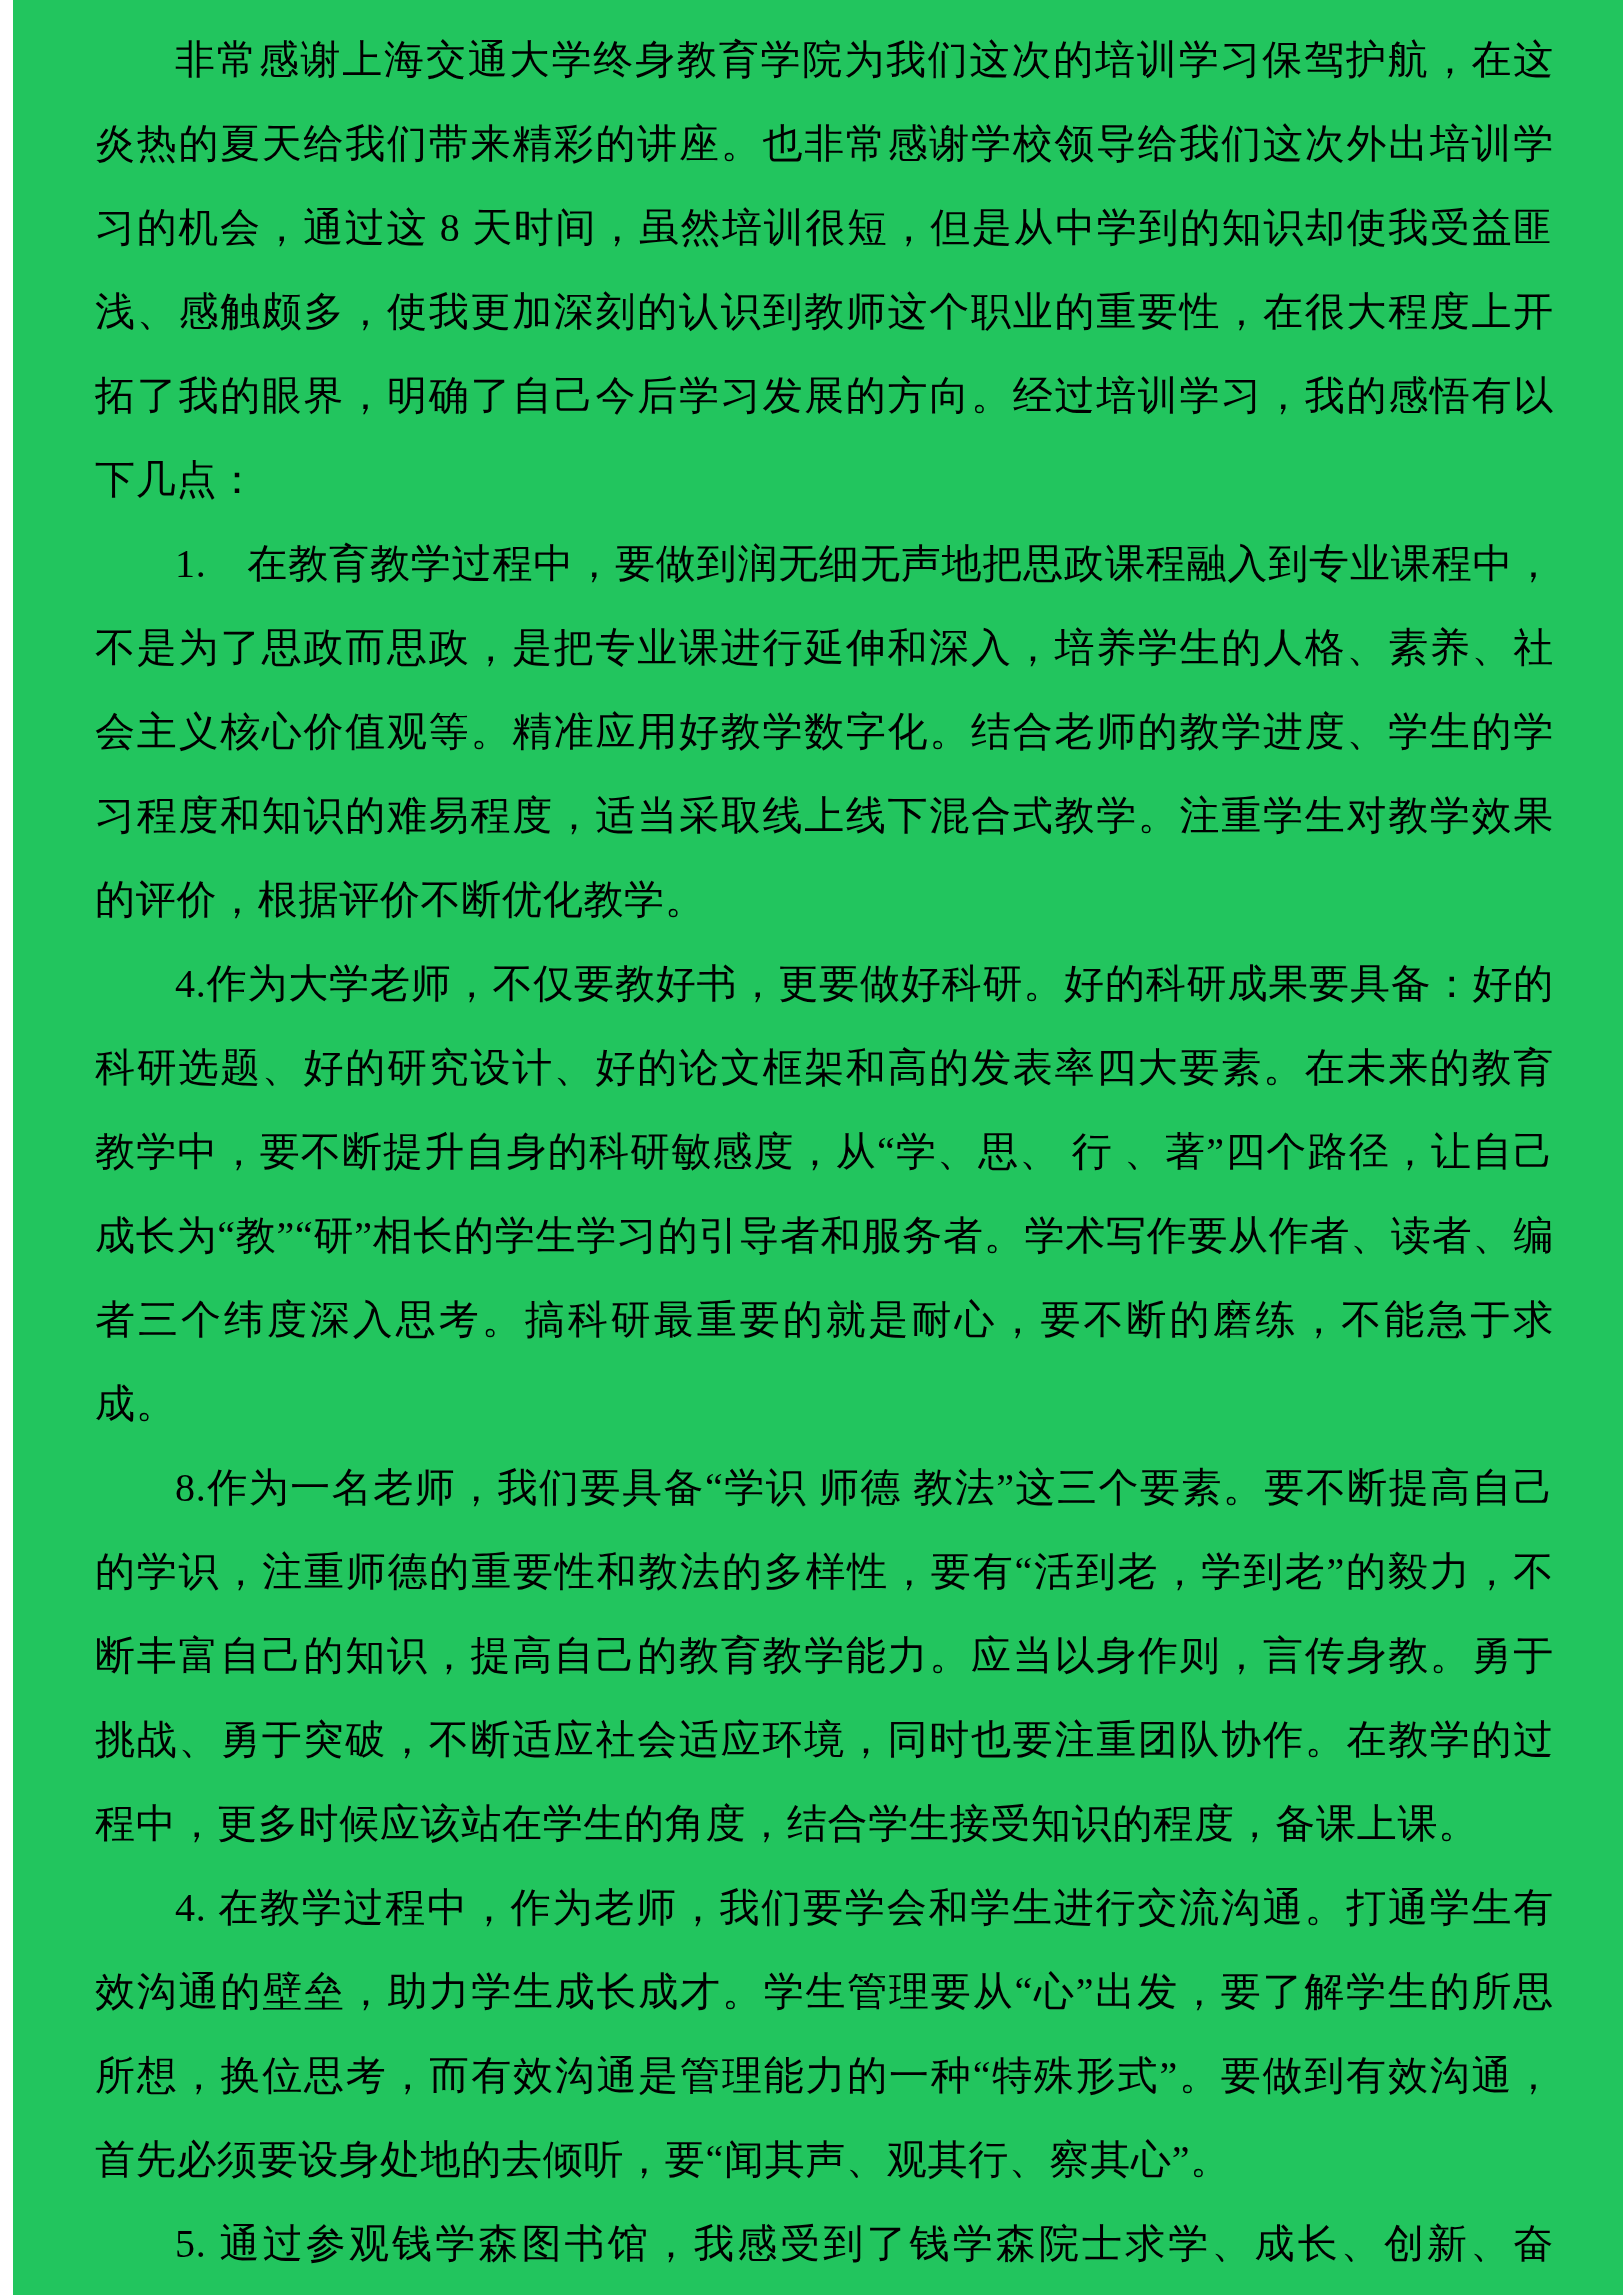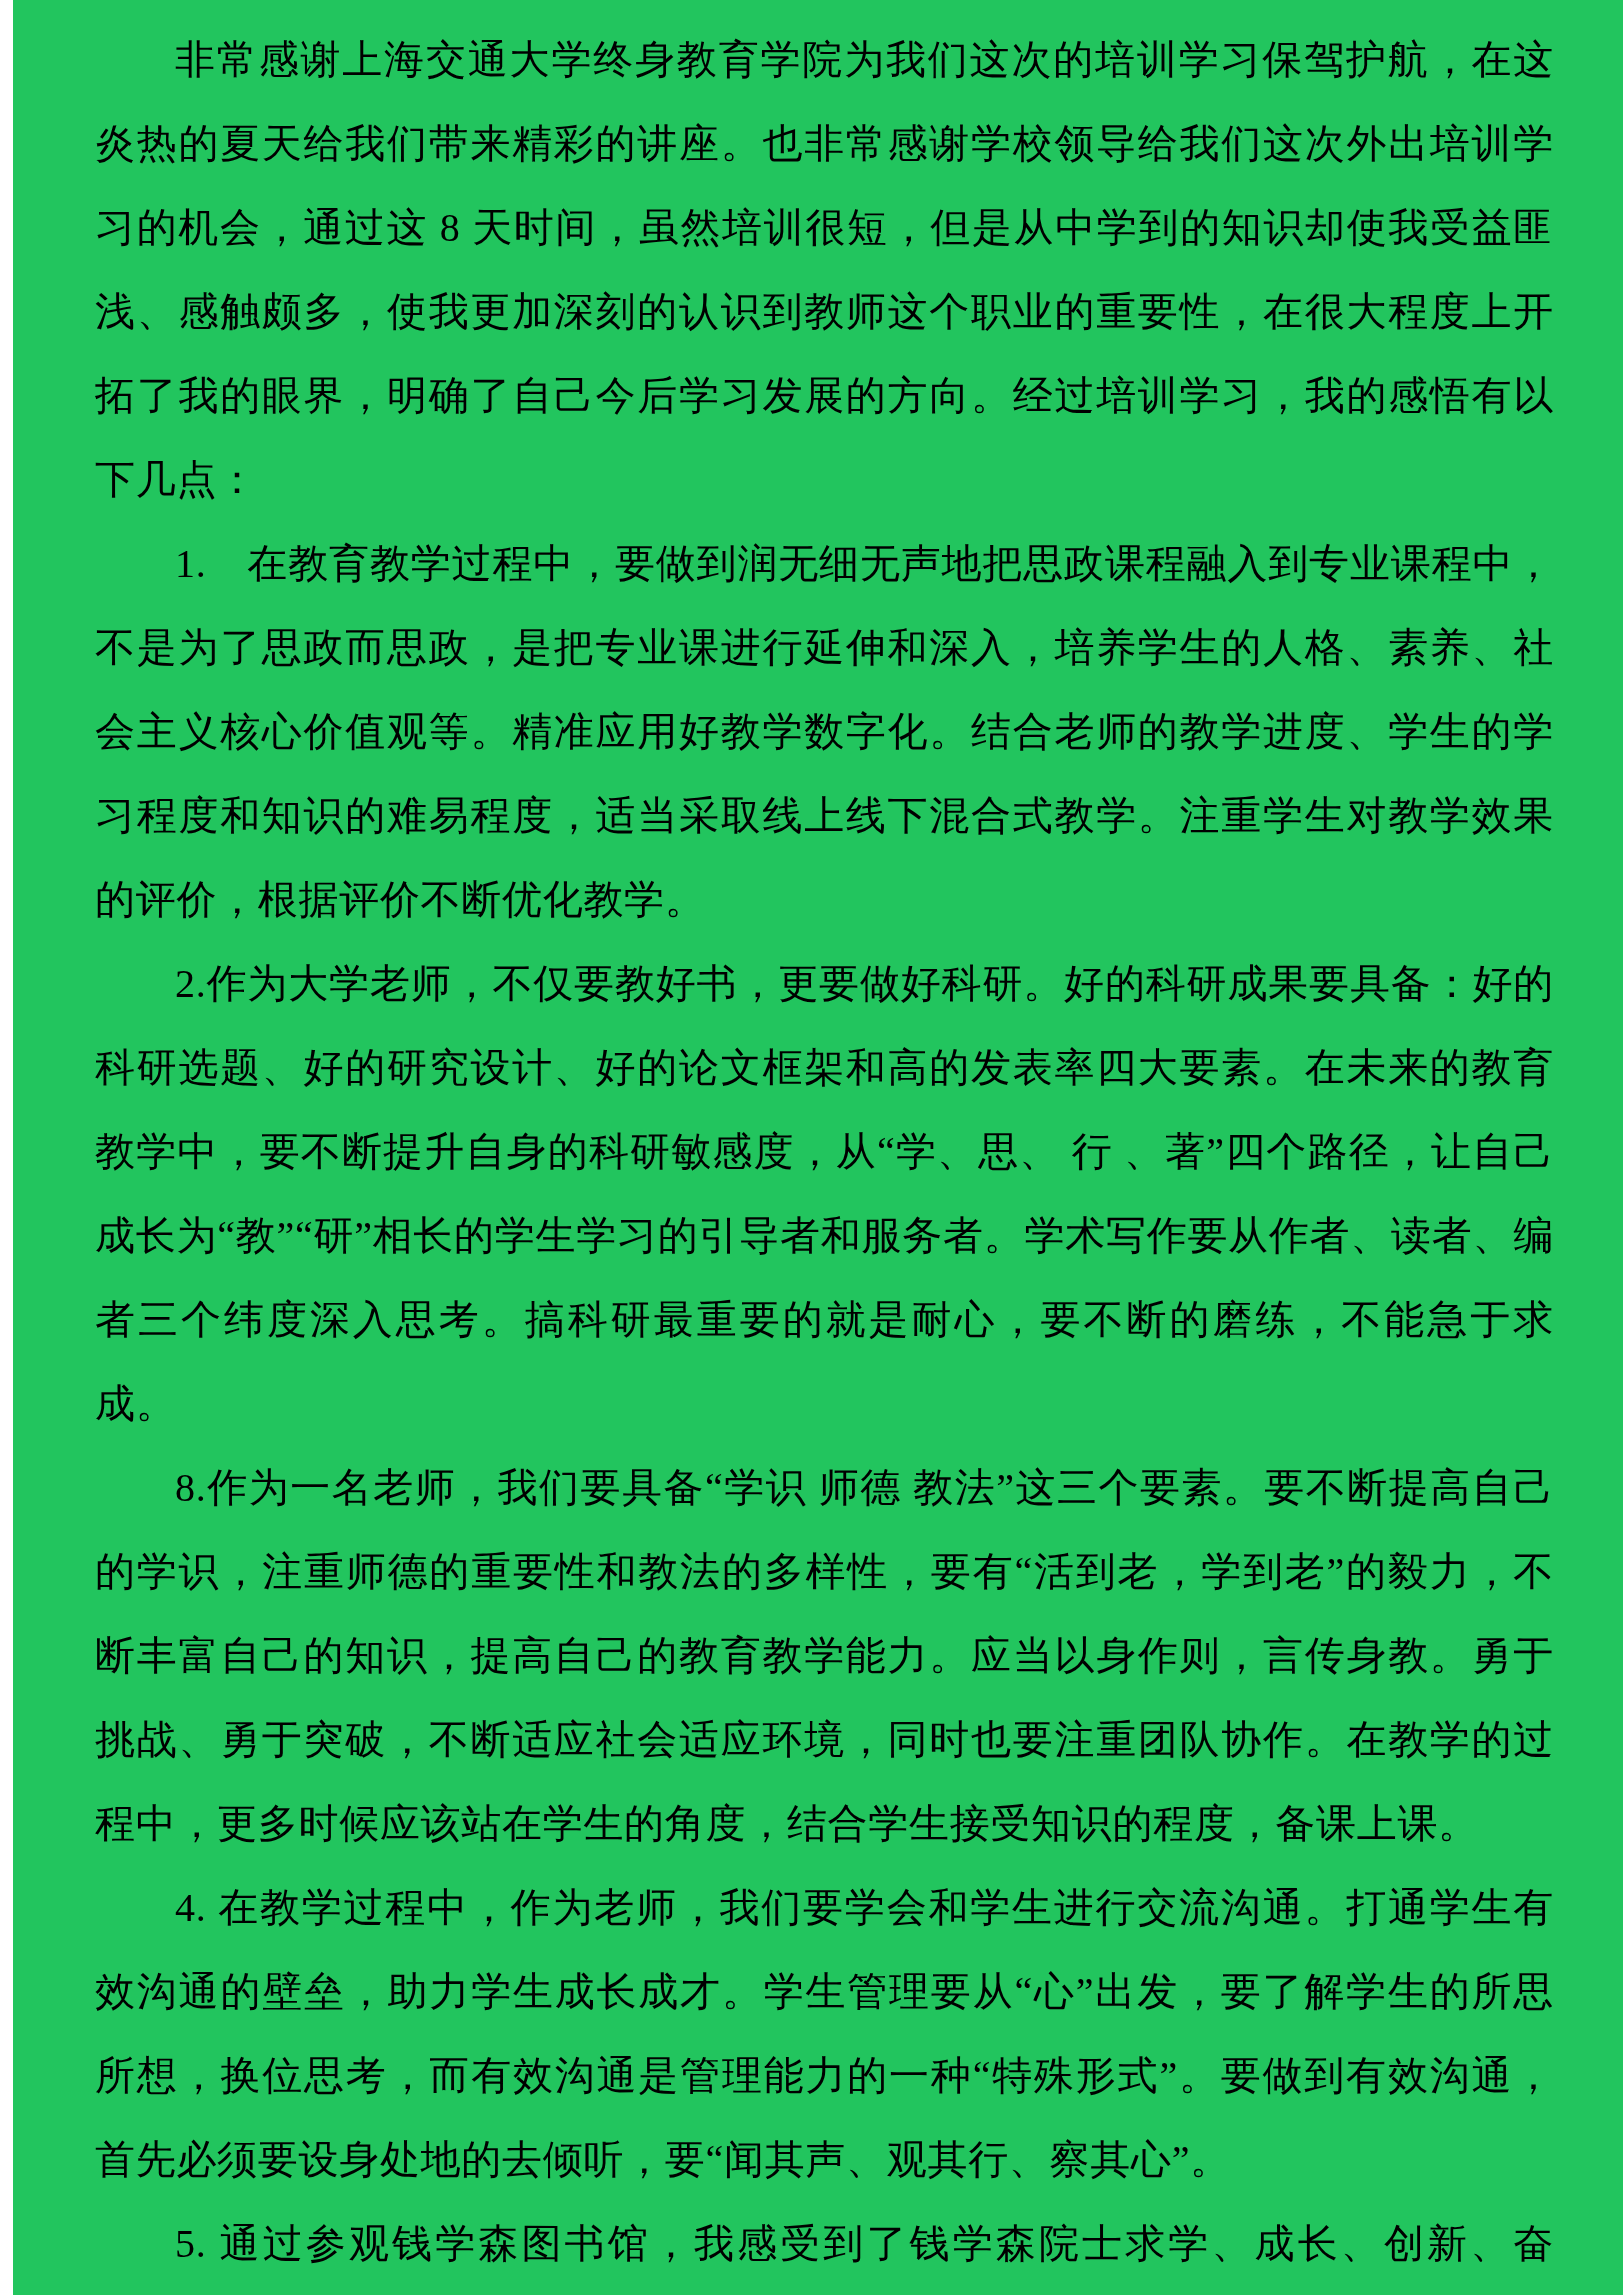--- a/index.html
+++ b/index.html
@@ -29,18 +29,18 @@
     word-break: break-all;
     letter-spacing: 0.7px;
   }
 </style>
 </head>
 <body>
 
 <div class="page">
   <p>非常感谢上海交通大学终身教育学院为我们这次的培训学习保驾护航，在这炎热的夏天给我们带来精彩的讲座。也非常感谢学校领导给我们这次外出培训学习的机会，通过这 8 天时间，虽然培训很短，但是从中学到的知识却使我受益匪浅、感触颇多，使我更加深刻的认识到教师这个职业的重要性，在很大程度上开拓了我的眼界，明确了自己今后学习发展的方向。经过培训学习，我的感悟有以下几点：</p>
   <p>1.　在教育教学过程中，要做到润无细无声地把思政课程融入到专业课程中，不是为了思政而思政，是把专业课进行延伸和深入，培养学生的人格、素养、社会主义核心价值观等。精准应用好教学数字化。结合老师的教学进度、学生的学习程度和知识的难易程度，适当采取线上线下混合式教学。注重学生对教学效果的评价，根据评价不断优化教学。</p>
-  <p>2.作为大学老师，不仅要教好书，更要做好科研。好的科研成果要具备：好的科研选题、好的研究设计、好的论文框架和高的发表率四大要素。在未来的教育教学中，要不断提升自身的科研敏感度，从“学、思、 行 、著”四个路径，让自己成长为“教”“研”相长的学生学习的引导者和服务者。学术写作要从作者、读者、编者三个纬度深入思考。搞科研最重要的就是耐心，要不断的磨练，不能急于求成。</p>
+  <p>4.作为大学老师，不仅要教好书，更要做好科研。好的科研成果要具备：好的科研选题、好的研究设计、好的论文框架和高的发表率四大要素。在未来的教育教学中，要不断提升自身的科研敏感度，从“学、思、 行 、著”四个路径，让自己成长为“教”“研”相长的学生学习的引导者和服务者。学术写作要从作者、读者、编者三个纬度深入思考。搞科研最重要的就是耐心，要不断的磨练，不能急于求成。</p>
   <p>8.作为一名老师，我们要具备“学识 师德 教法”这三个要素。要不断提高自己的学识，注重师德的重要性和教法的多样性，要有“活到老，学到老”的毅力，不断丰富自己的知识，提高自己的教育教学能力。应当以身作则，言传身教。勇于挑战、勇于突破，不断适应社会适应环境，同时也要注重团队协作。在教学的过程中，更多时候应该站在学生的角度，结合学生接受知识的程度，备课上课。</p>
   <p>4. 在教学过程中，作为老师，我们要学会和学生进行交流沟通。打通学生有效沟通的壁垒，助力学生成长成才。学生管理要从“心”出发，要了解学生的所思所想，换位思考，而有效沟通是管理能力的一种“特殊形式”。要做到有效沟通，首先必须要设身处地的去倾听，要“闻其声、观其行、察其心”。</p>
   <p>5. 通过参观钱学森图书馆，我感受到了钱学森院士求学、成长、创新、奋斗、奉献、爱国的辛路历程，以一人之力创造了许许多多的辉煌业绩。号召着我们当代教育者要牢记使命，做好新时代“职教人”，不断自省，勇于突破。</p>
 </div>
 
 
 </body></html>

